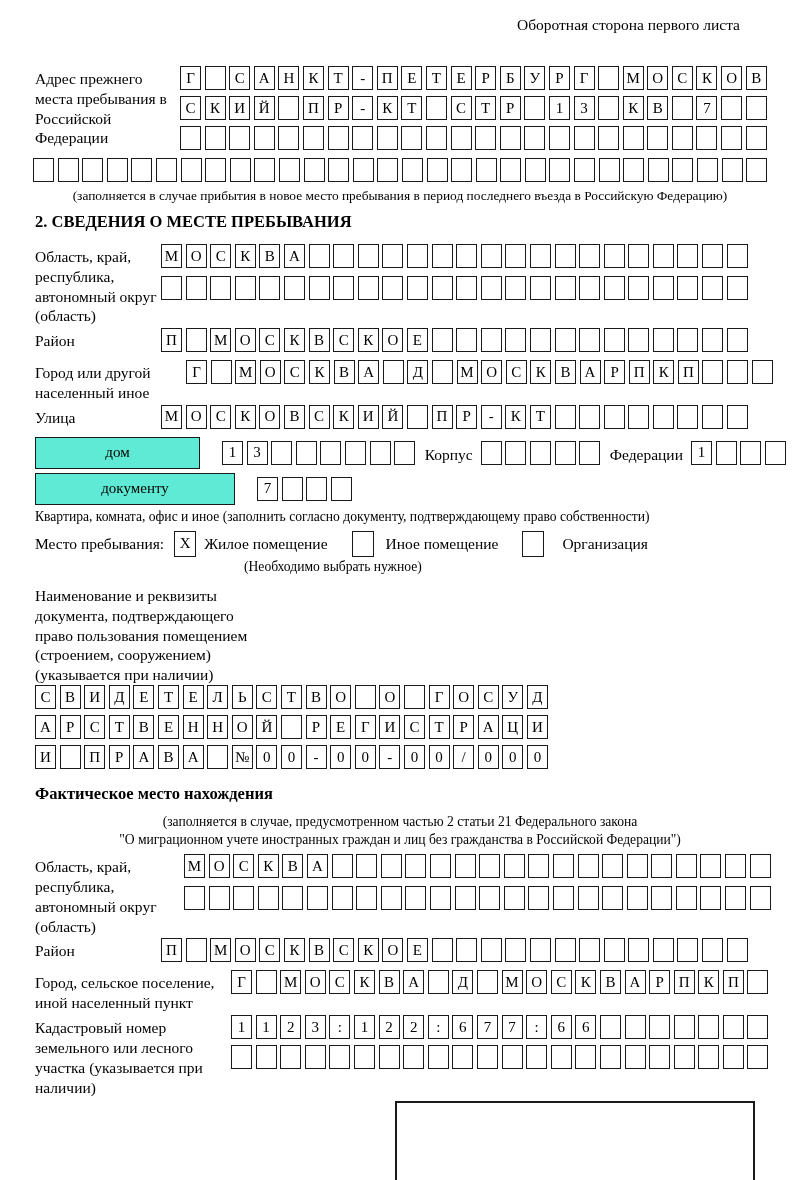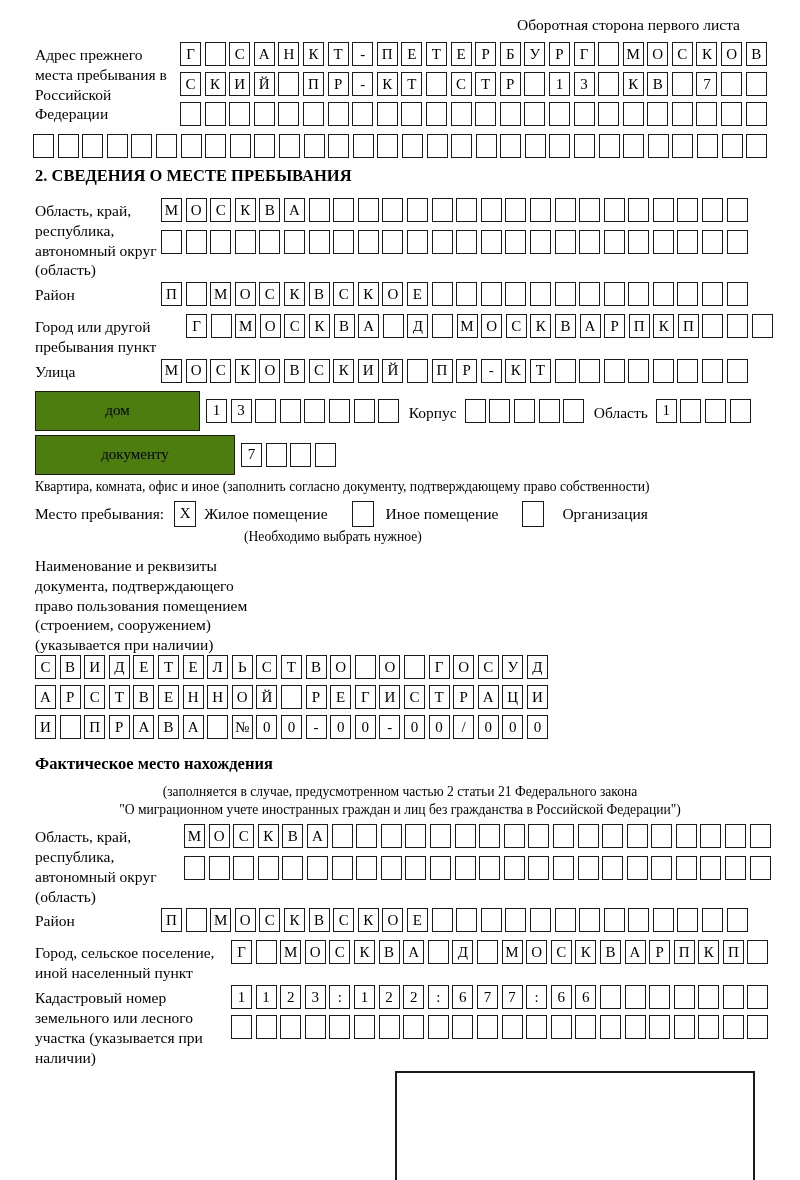--- a/index.html
+++ b/index.html
@@ -5,40 +5,40 @@
   html,body{margin:0;padding:0;background:#fff;}
   .page{
     position:relative;
     width:800px;height:1180px;
     background:#fff;color:#000;
     font-family:"Liberation Serif","DejaVu Serif",serif;
     box-sizing:border-box;
     padding:16px 35px 0 35px;
     overflow:hidden;
   }
-  .corner{ text-align:right; padding-right:25px; font-size:15.5px; margin-bottom:8px;}
+  .corner{ text-align:right; padding-right:25px; font-size:15.5px; margin-bottom:32px;}
   .field{display:flex;align-items:flex-start;margin-bottom:2px;}
   .flabel{flex:none;font-size:15.5px;line-height:1.28;padding-top:3px;}
   .w145{width:145px;} .w126{width:126px;} .w151{width:151px;}
   .w220{width:220px;} .w149{width:149px;} .w196{width:196px;}
   .rows{display:flex;flex-direction:column;}
   .cellrow{display:flex;margin-bottom:6px;}
   .cell{
     flex:none;width:19px;height:22px;
     border:1.6px solid #1a1a1a;margin-right:3.6px;
     display:flex;align-items:center;justify-content:center;
     font-size:15px;line-height:1;background:#fff;
   }
   .note{font-size:13.4px;text-align:center;margin:0 0 4px 0;}
   .sect-title{font-size:16.5px;font-weight:bold;text-align:left;margin:8px 0 12px 0;}
   .inline-row{display:flex;align-items:center;margin-bottom:4px;}
   .label-box{
-    flex:none;height:40px;border:1.6px solid #1a1a1a;
+    flex:none;height:32px;border:1.6px solid #1a1a1a;
     display:flex;align-items:center;justify-content:center;
-    font-size:15px;margin-right:6px;box-sizing:border-box;background:#4d7c0f;
+    font-size:15px;margin-right:22px;box-sizing:border-box;background:#5eead4;
   }
   .lb-dom{width:165px;} .lb-kv{width:200px;}
   .mini-label{font-size:15.5px;margin:4px 8px 0 6px;}
   .subnote{font-size:13.6px;text-align:left;margin:0 0 6px 0;}
   .stay-row{display:flex;align-items:center;font-size:15.5px;margin:4px 0 2px 0;}
   .checkbox{
     flex:none;width:20px;height:24px;border:1.7px solid #1a1a1a;
     display:flex;align-items:center;justify-content:center;
     font-size:15px;background:#fff;
   }
@@ -165,20 +165,21 @@
       <span class="cell"></span>
       <span class="cell"></span>
       <span class="cell"></span>
       <span class="cell"></span>
       <span class="cell"></span>
       <span class="cell"></span>
       <span class="cell"></span>
       <span class="cell"></span>
       <span class="cell"></span>
     </div>
+  <div class="note">(заполняется в случае прибытия в новое место пребывания в период последнего въезда в Российскую Федерацию)</div>
 
   <div class="sect-title">2. СВЕДЕНИЯ О МЕСТЕ ПРЕБЫВАНИЯ</div>
 
   <div class="field">
     <div class="flabel w126">Область, край, республика, автономный округ (область)</div>
     <div class="rows">
       <div class="cellrow" style="margin-bottom:8px;">
           <span class="cell">М</span>
           <span class="cell">О</span>
           <span class="cell">С</span>
@@ -257,21 +258,21 @@
         <span class="cell"></span>
         <span class="cell"></span>
         <span class="cell"></span>
         <span class="cell"></span>
         <span class="cell"></span>
         <span class="cell"></span>
       </div>
   </div>
 
   <div class="field">
-    <div class="flabel w151">Город или другой пребывания пункт</div>
+    <div class="flabel w151">Город или другой населенный иное</div>
     <div class="cellrow">
         <span class="cell">Г</span>
         <span class="cell"></span>
         <span class="cell">М</span>
         <span class="cell">О</span>
         <span class="cell">С</span>
         <span class="cell">К</span>
         <span class="cell">В</span>
         <span class="cell">А</span>
         <span class="cell"></span>
@@ -336,21 +337,21 @@
         <span class="cell"></span>
       </div>
     <span class="mini-label">Корпус</span>
     <div class="cellrow" style="margin-bottom:0;">
         <span class="cell"></span>
         <span class="cell"></span>
         <span class="cell"></span>
         <span class="cell"></span>
         <span class="cell"></span>
       </div>
-    <span class="mini-label">Область</span>
+    <span class="mini-label">Федерации</span>
     <div class="cellrow" style="margin-bottom:0;">
         <span class="cell">1</span>
         <span class="cell"></span>
         <span class="cell"></span>
         <span class="cell"></span>
       </div>
   </div>
 
   <div class="inline-row">
     <div class="label-box lb-kv">документу</div>

